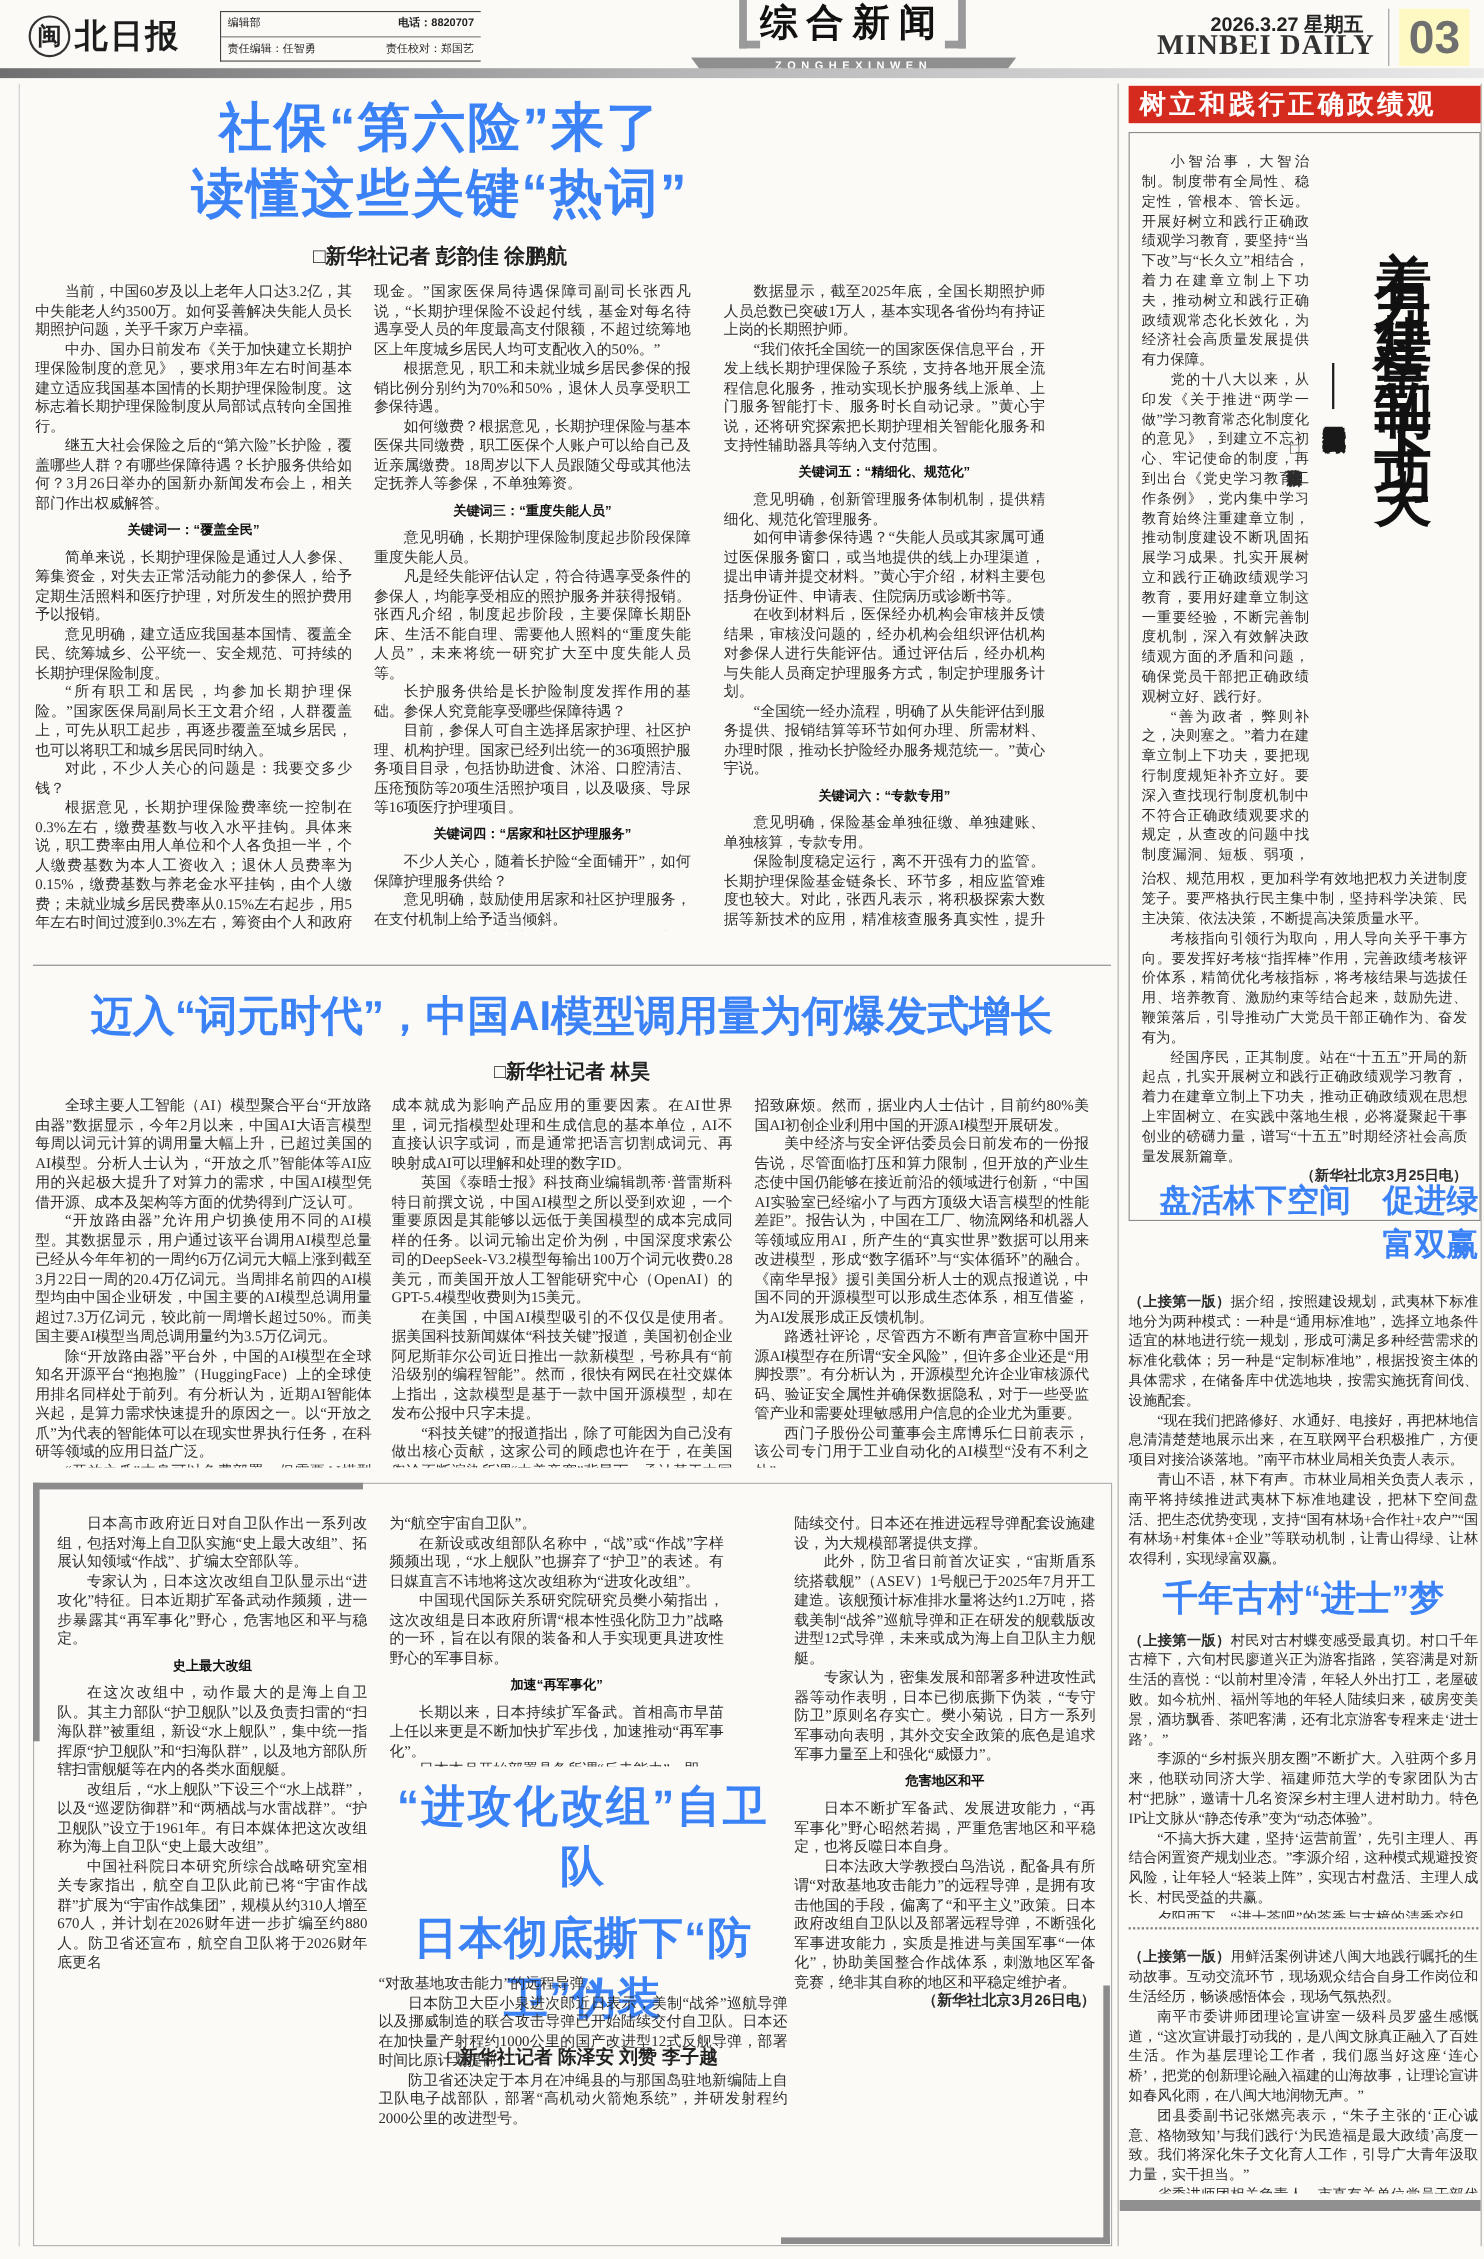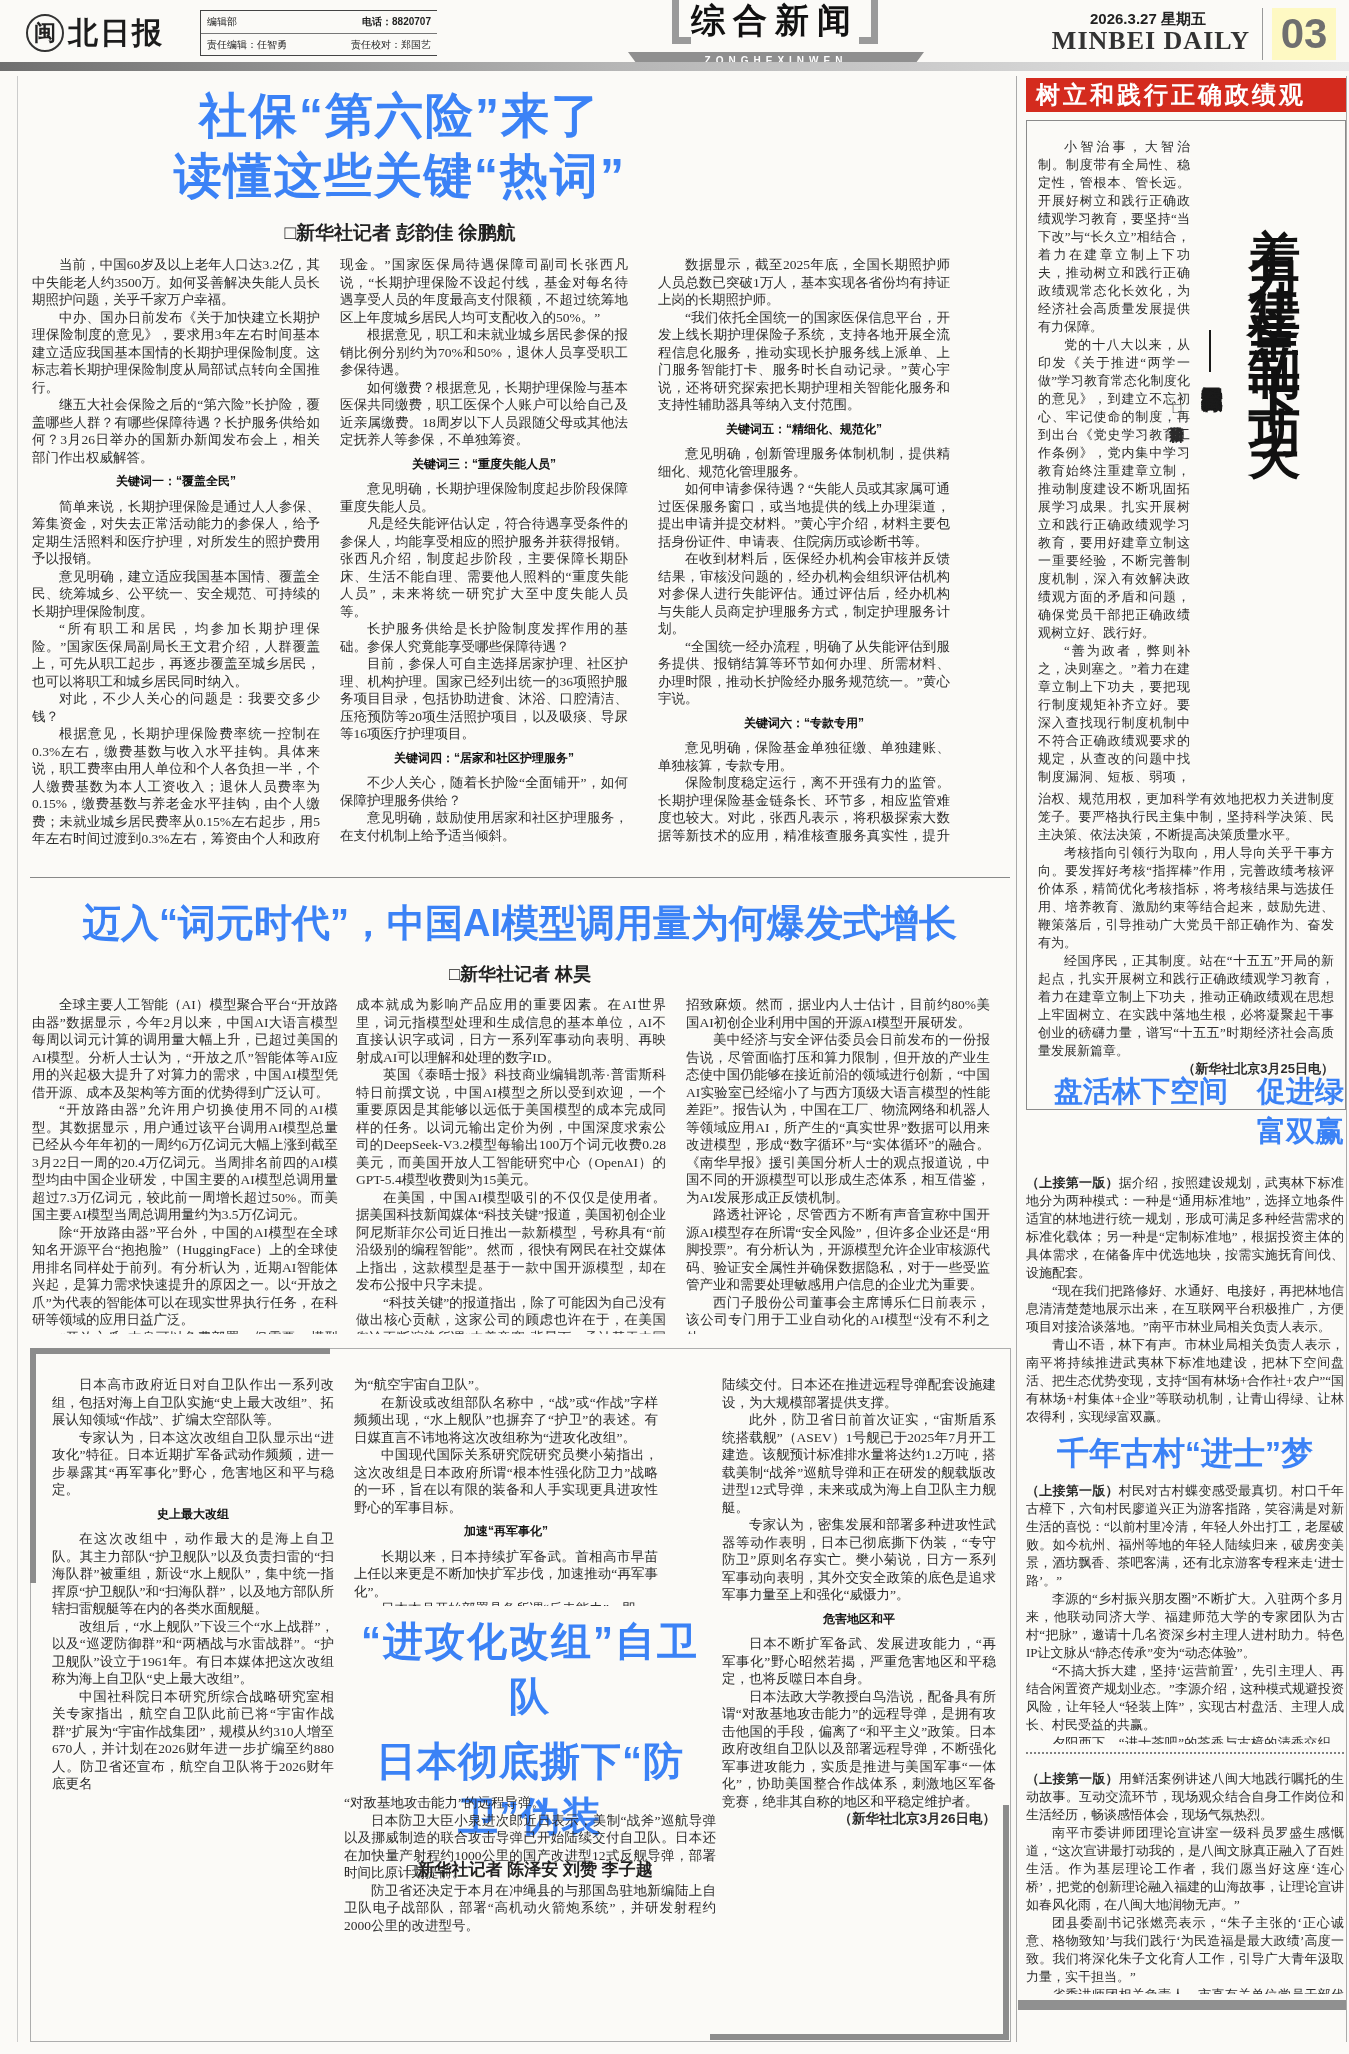--- a/index.html
+++ b/index.html
@@ -16,21 +16,21 @@
   .inforow:first-child{border-bottom:1px solid #777;}
   .inforow b{font-weight:bold;}
   .section-wrap{left:610px;top:2px;width:330px;height:42px;display:flex;align-items:flex-end;justify-content:center;}
   .bracket{width:12px;height:40px;}
   .bracket.l{border-left:7px solid #9a9a9a;border-top:7px solid #9a9a9a;border-bottom:7px solid #9a9a9a;}
   .bracket.r{border-right:7px solid #9a9a9a;border-top:7px solid #9a9a9a;border-bottom:7px solid #9a9a9a;}
   .section-title{font-family:"Liberation Sans",sans-serif;font-size:34px;font-weight:bold;letter-spacing:8px;color:#111;}
   .ribbon{left:628px;top:52px;width:296px;height:16px;background:#8f8f8f;
       clip-path:polygon(0 0,100% 0,96% 100%,4% 100%);display:flex;align-items:center;justify-content:center;
       color:#fff;font-family:"Liberation Sans",sans-serif;font-size:10px;font-weight:bold;letter-spacing:5px;}
-  .date-line{left:1090px;top:10px;width:160px;text-align:left;font-size:15px;font-weight:bold;color:#222;font-family:"Liberation Sans",sans-serif;}
+  .date-line{left:1090px;top:10px;width:160px;text-align:center;font-size:18px;font-weight:bold;color:#222;font-family:"Liberation Sans",sans-serif;}
   .paper-en{left:1030px;top:26px;width:220px;text-align:right;font-size:26px;font-weight:bold;color:#333;letter-spacing:1px;}
   .head-vline{left:1262px;top:8px;width:1px;height:52px;background:#999;}
   .pagenum{left:1272px;top:8px;width:64px;height:52px;background:#fef9c3;display:flex;align-items:center;justify-content:center;
       font-family:"Liberation Sans",sans-serif;font-size:42px;font-weight:bold;color:#6f6f6f;}
   .grad-bar{left:0;top:62px;width:1349px;height:9px;background:linear-gradient(90deg,#6f6f6f,#b5b5b5 45%,#e9e9e9);}
   
   .vdiv{width:1px;background:#aaa;}
   .hline{height:1px;background:#888;}
   
   .headline{font-family:"Liberation Sans",sans-serif;font-weight:bold;color:#3b82f6;text-align:center;}
@@ -131,21 +131,21 @@
 <div class="abs hline" style="left:30px;top:877px;width:980px;"></div>
 <div class="abs headline" style="left:30px;top:898px;width:980px;font-size:38px;">迈入“词元时代”，中国AI模型调用量为何爆发式增长</div>
 <div class="abs byline" style="left:30px;top:962px;width:980px;font-size:18px;">□新华社记者 林昊</div>
 <div class="abs col" style="left:32px;top:996px;width:306px;height:338px;">
     <div class="it-p">全球主要人工智能（AI）模型聚合平台“开放路由器”数据显示，今年2月以来，中国AI大语言模型每周以词元计算的调用量大幅上升，已超过美国的AI模型。分析人士认为，“开放之爪”智能体等AI应用的兴起极大提升了对算力的需求，中国AI模型凭借开源、成本及架构等方面的优势得到广泛认可。</div>
     <div class="it-p">“开放路由器”允许用户切换使用不同的AI模型。其数据显示，用户通过该平台调用AI模型总量已经从今年年初的一周约6万亿词元大幅上涨到截至3月22日一周的20.4万亿词元。当周排名前四的AI模型均由中国企业研发，中国主要的AI模型总调用量超过7.3万亿词元，较此前一周增长超过50%。而美国主要AI模型当周总调用量约为3.5万亿词元。</div>
     <div class="it-p">除“开放路由器”平台外，中国的AI模型在全球知名开源平台“抱抱脸”（HuggingFace）上的全球使用排名同样处于前列。有分析认为，近期AI智能体兴起，是算力需求快速提升的原因之一。以“开放之爪”为代表的智能体可以在现实世界执行任务，在科研等领域的应用日益广泛。</div>
     <div class="it-p">“开放之爪”本身可以免费部署，但需要AI模型驱动并通过大量词元执行任务，词元调用量和调用</div>
   </div>
 <div class="abs col" style="left:356px;top:996px;width:310px;height:338px;">
-    <div class="it-c">成本就成为影响产品应用的重要因素。在AI世界里，词元指模型处理和生成信息的基本单位，AI不直接认识字或词，日方一系列军事动向表明、再映射成AI可以理解和处理的数字ID。</div>
+    <div class="it-c">成本就成为影响产品应用的重要因素。在AI世界里，词元指模型处理和生成信息的基本单位，AI不直接认识字或词，而是通常把语言切割成词元、再映射成AI可以理解和处理的数字ID。</div>
     <div class="it-p">英国《泰晤士报》科技商业编辑凯蒂·普雷斯科特日前撰文说，中国AI模型之所以受到欢迎，一个重要原因是其能够以远低于美国模型的成本完成同样的任务。以词元输出定价为例，中国深度求索公司的DeepSeek-V3.2模型每输出100万个词元收费0.28美元，而美国开放人工智能研究中心（OpenAI）的GPT-5.4模型收费则为15美元。</div>
     <div class="it-p">在美国，中国AI模型吸引的不仅仅是使用者。据美国科技新闻媒体“科技关键”报道，美国初创企业阿尼斯菲尔公司近日推出一款新模型，号称具有“前沿级别的编程智能”。然而，很快有网民在社交媒体上指出，这款模型是基于一款中国开源模型，却在发布公报中只字未提。</div>
     <div class="it-p">“科技关键”的报道指出，除了可能因为自己没有做出核心贡献，这家公司的顾虑也许在于，在美国舆论不断渲染所谓“中美竞赛”背景下，承认基于中国模型进行开发可能会</div>
   </div>
 <div class="abs col" style="left:686px;top:996px;width:304px;height:338px;">
     <div class="it-c">招致麻烦。然而，据业内人士估计，目前约80%美国AI初创企业利用中国的开源AI模型开展研发。</div>
     <div class="it-p">美中经济与安全评估委员会日前发布的一份报告说，尽管面临打压和算力限制，但开放的产业生态使中国仍能够在接近前沿的领域进行创新，“中国AI实验室已经缩小了与西方顶级大语言模型的性能差距”。报告认为，中国在工厂、物流网络和机器人等领域应用AI，所产生的“真实世界”数据可以用来改进模型，形成“数字循环”与“实体循环”的融合。《南华早报》援引美国分析人士的观点报道说，中国不同的开源模型可以形成生态体系，相互借鉴，为AI发展形成正反馈机制。</div>
     <div class="it-p">路透社评论，尽管西方不断有声音宣称中国开源AI模型存在所谓“安全风险”，但许多企业还是“用脚投票”。有分析认为，开源模型允许企业审核源代码、验证安全属性并确保数据隐私，对于一些受监管产业和需要处理敏感用户信息的企业尤为重要。</div>
     <div class="it-p">西门子股份公司董事会主席博乐仁日前表示，该公司专门用于工业自动化的AI模型“没有不利之处”。</div>
   </div>

